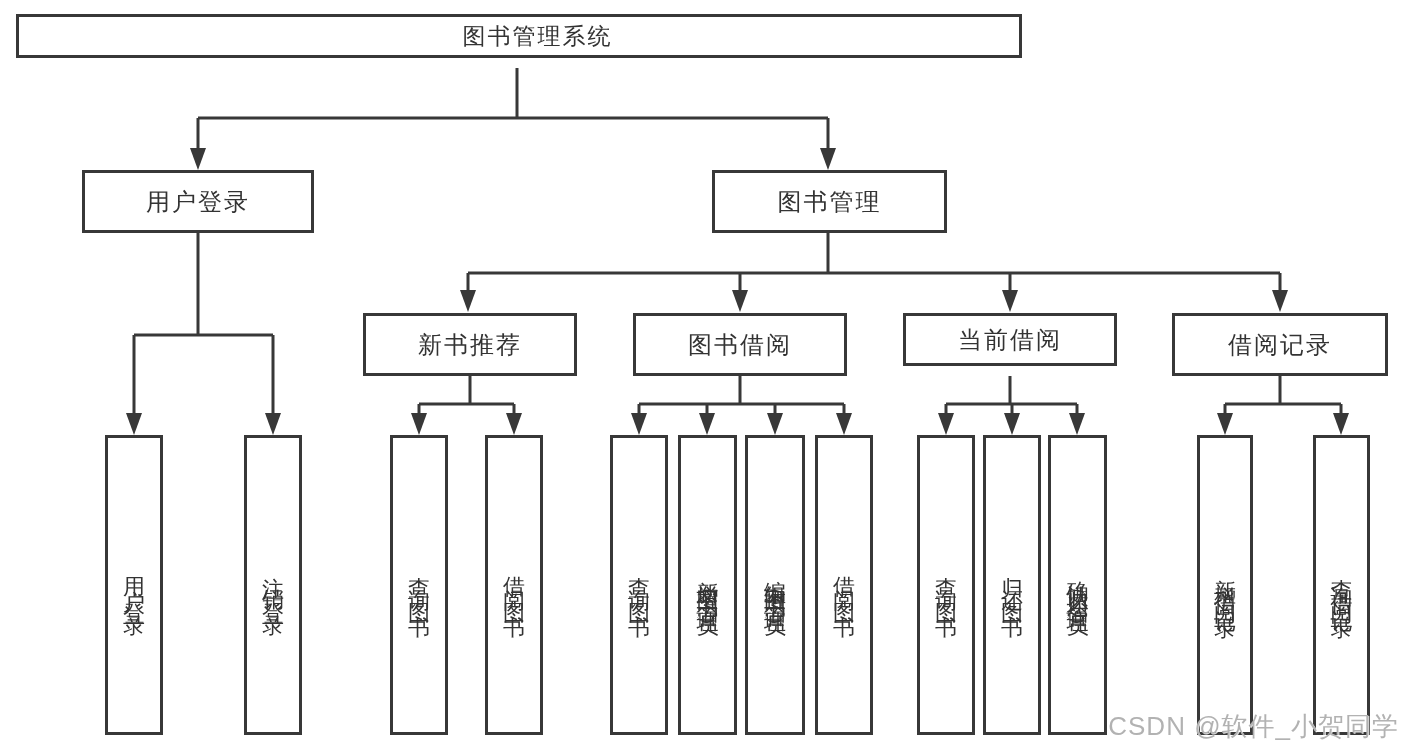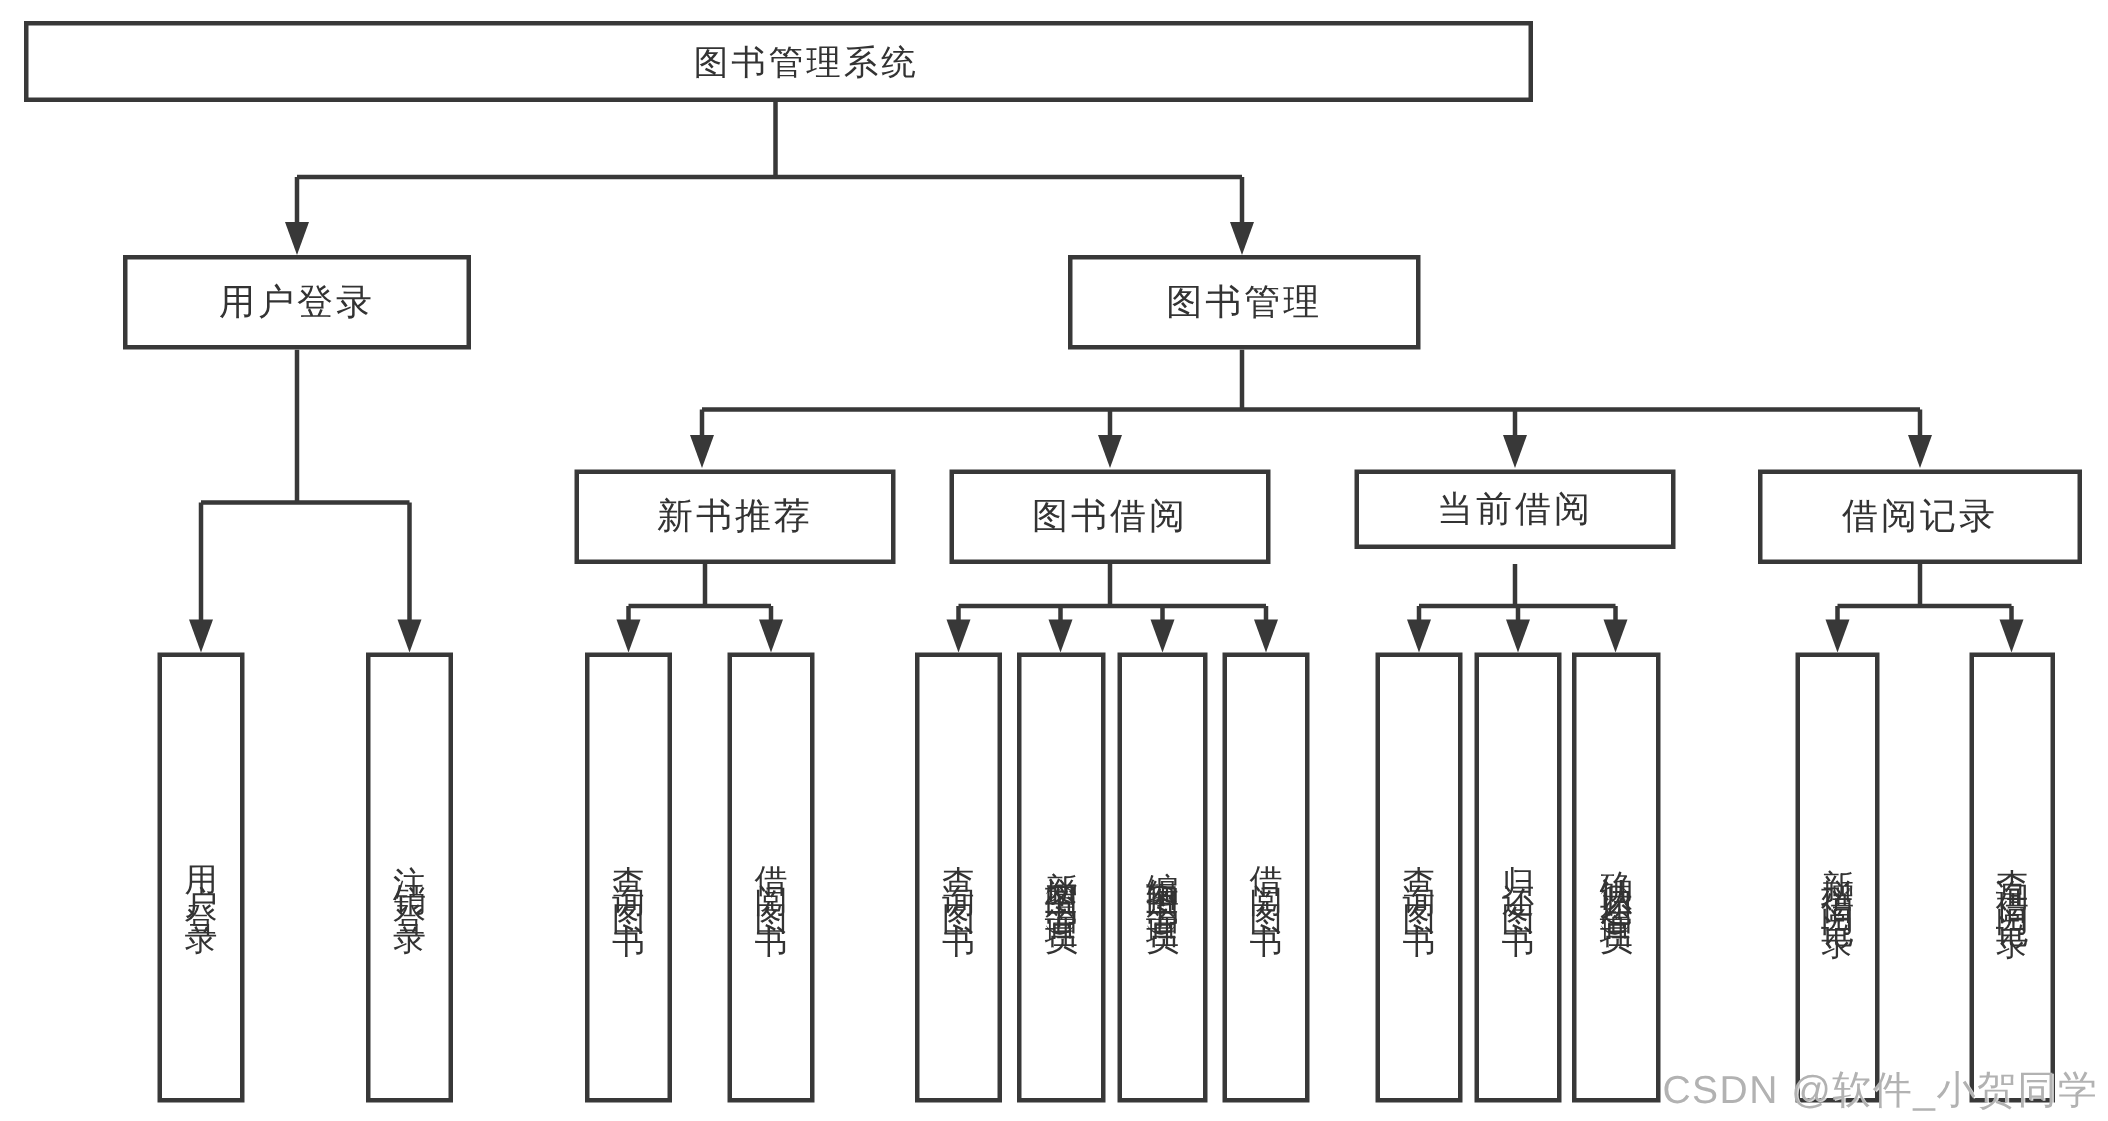--- a/index.html
+++ b/index.html
@@ -94,32 +94,32 @@
       <polygon points="767,413 783,413 775,435"></polygon>
       <polygon points="836,413 852,413 844,435"></polygon>
       <polygon points="938,413 954,413 946,435"></polygon>
       <polygon points="1004,413 1020,413 1012,435"></polygon>
       <polygon points="1069,413 1085,413 1077,435"></polygon>
       <polygon points="1217,413 1233,413 1225,435"></polygon>
       <polygon points="1333,413 1349,413 1341,435"></polygon>
     </g>
   </svg>
 
-  <div class="node root" style="left:16px; top:14px; width:1006px; height:54px;padding-left:37px;">
+  <div class="node root" style="left:16px; top:14px; width:1006px; height:44px;padding-left:37px;">
     <span class="h-label">图书管理系统</span>
   </div>
 
   <div class="node" style="left:82px; top:170px; width:232px; height:63px;">
     <span class="h-label">用户登录</span>
   </div>
   <div class="node" style="left:712px; top:170px; width:235px; height:63px;">
     <span class="h-label">图书管理</span>
   </div>
 
-  <div class="node" style="left:363px; top:313px; width:214px; height:63px;margin-left:20px;">
+  <div class="node" style="left:363px; top:313px; width:214px; height:63px;">
     <span class="h-label">新书推荐</span>
   </div>
   <div class="node" style="left:633px; top:313px; width:214px; height:63px;">
     <span class="h-label">图书借阅</span>
   </div>
   <div class="node" style="left:903px; top:313px; width:214px; height:53px;">
     <span class="h-label">当前借阅</span>
   </div>
   <div class="node" style="left:1172px; top:313px; width:216px; height:63px;">
     <span class="h-label">借阅记录</span>

